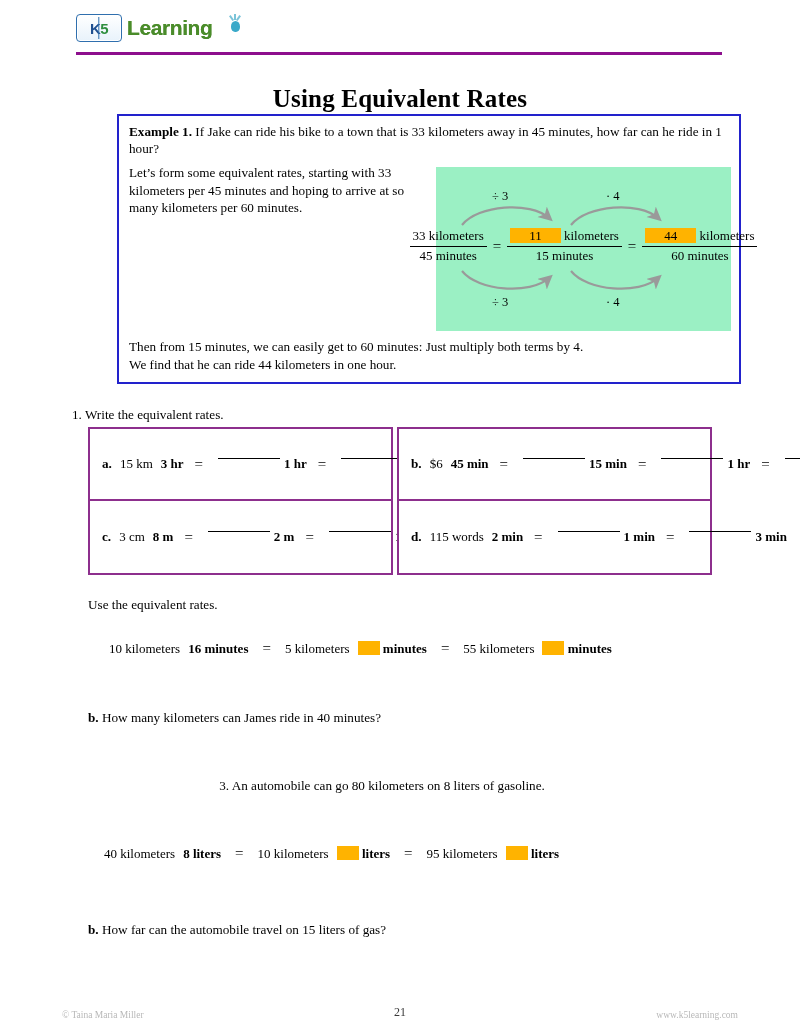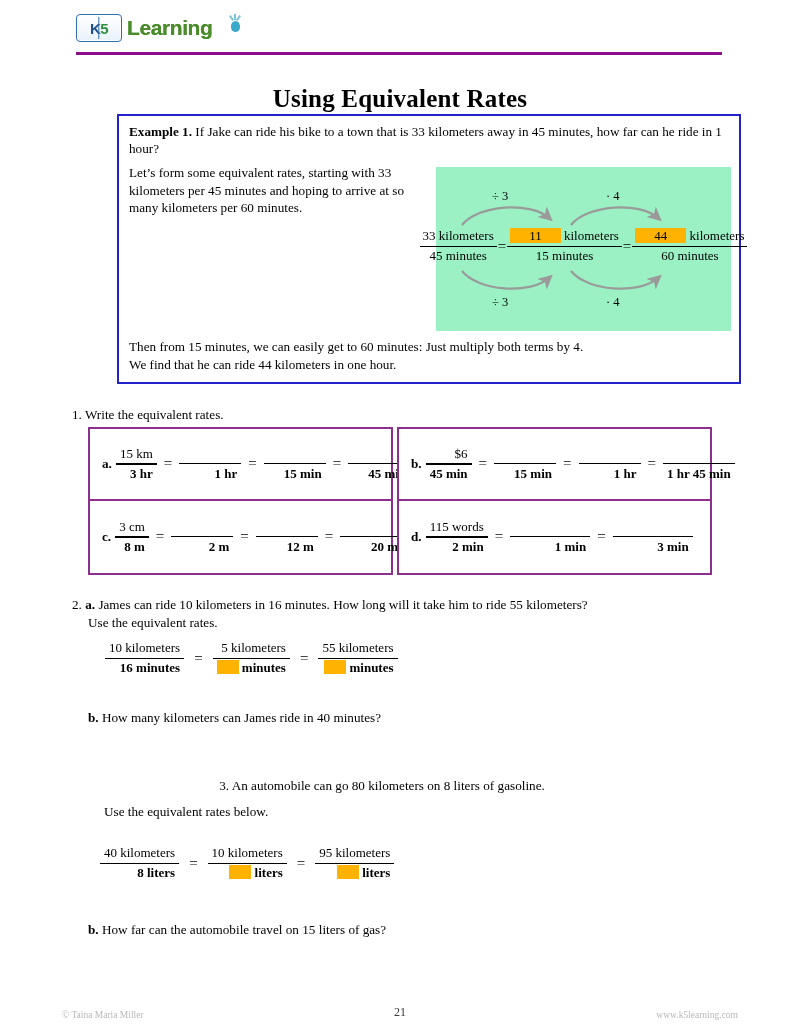--- a/index.html
+++ b/index.html
@@ -178,20 +178,21 @@
     top: 0;
   }
   .dg-row {
     position: absolute;
     left: 0;
     top: 61px;
     width: 295px;
     display: flex;
     align-items: center;
     justify-content: center;
+    gap: 5px;
     font-size: 13px;
   }
   .frac {
     display: inline-flex;
     flex-direction: column;
     align-items: center;
   }
   .frac .num, .frac .den {
     padding: 0 3px;
     white-space: nowrap;
@@ -246,21 +247,21 @@
     padding-right: 4px;
   }
   .texpr {
     display: flex;
     align-items: center;
     gap: 6px;
     font-size: 13px;
   }
   .blankfrac {
     display: inline-flex;
-    flex-direction: column;
+    flex-direction: row;
     align-items: flex-end;
   }
   .blankfrac .num {
     min-height: 15px;
     padding: 0 4px;
     white-space: nowrap;
   }
   .blankfrac .den {
     padding: 0 4px;
     white-space: nowrap;
@@ -500,25 +501,20 @@
       <div class="blankfrac wide" style="min-width:80px">
         <span class="num"></span>
         <span class="bar"></span>
         <span class="den">3 min</span>
       </div>
     </div>
   </div>
 </div>
 
 <div class="q" style="left:72px; top:596px; width:620px;">
-  <div>
-    <span>2.</span>
-    <b>a.</b>
-    <span>James can ride 10 kilometers in 16 minutes. How long will it take him to ride 55 kilometers?</span>
-  </div>
   <div style="padding-left:16px;">Use the equivalent rates.</div>
 </div>
 
 <div class="eqline" style="left:105px; top:640px;">
   <div class="blankfrac">
     <span class="num">10 kilometers</span>
     <span class="bar"></span>
     <span class="den">16 minutes</span>
   </div>
   <span class="eqsign">=</span>
@@ -539,21 +535,20 @@
   <b>b.</b>
   <span>How many kilometers can James ride in 40 minutes?</span>
 </div>
 
 <div class="q" style="left:72px; top:777px; width:620px;text-align:center;">
   <span>3.</span>
   <span>An automobile can go 80 kilometers on 8 liters of gasoline.</span>
 </div>
 
 <div class="q" style="left:88px; top:803px; width:620px;">
-  <div style="padding-left:16px;">Use the equivalent rates below.</div>
 </div>
 
 <div class="eqline" style="left:100px; top:845px;">
   <div class="blankfrac">
     <span class="num">40 kilometers</span>
     <span class="bar"></span>
     <span class="den">8 liters</span>
   </div>
   <span class="eqsign">=</span>
   <div class="blankfrac">

